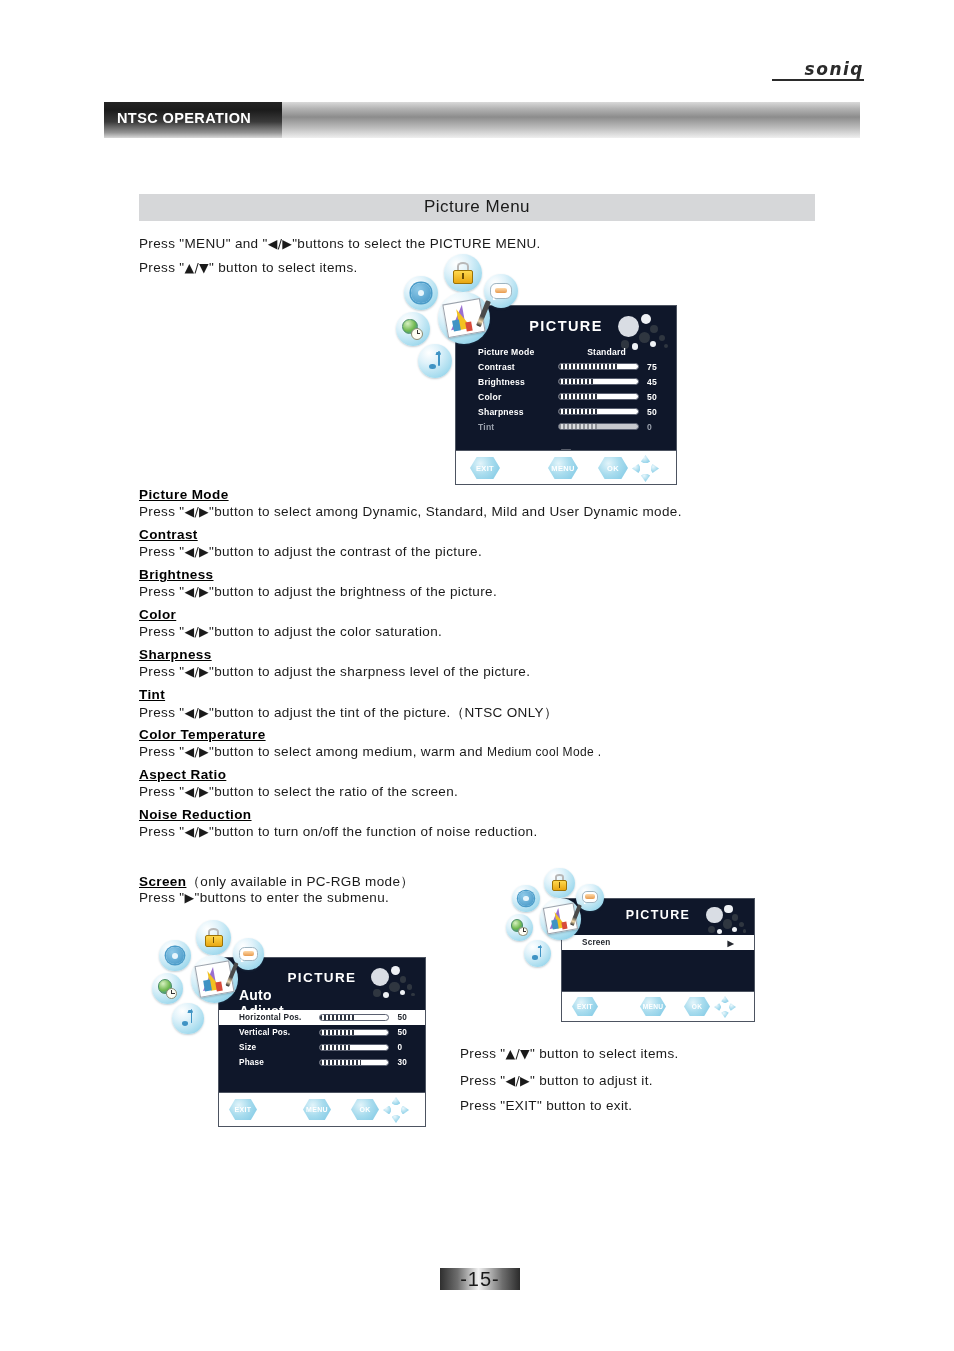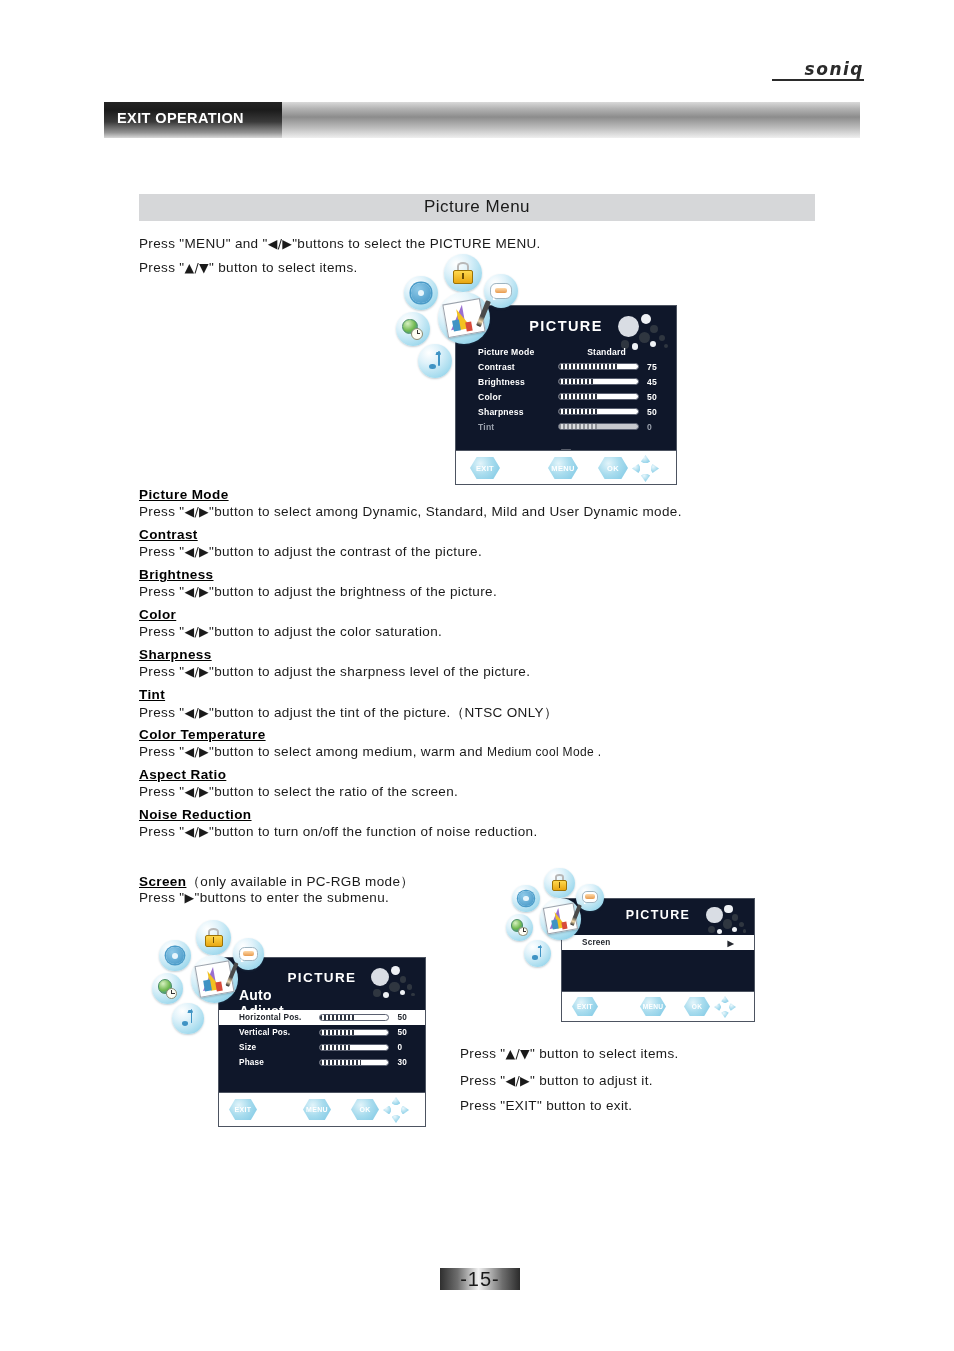--- a/index.html
+++ b/index.html
@@ -150,21 +150,21 @@
   .page-number {
     font-size:20px; color:#1a1a1a; letter-spacing:1px;
   }
 </style>
 </head>
 <body>
 
 <div class="logo">soniq</div>
 <div class="header-bar"></div>
 <div class="header-tab"></div>
-<div class="header-tab-label">EXIT OPERATION</div>
+<div class="header-tab-label">NTSC OPERATION</div>
 
 <div class="section-banner"></div>
 <div class="section-banner-label">Picture Menu</div>
 
 <div class="txt intro1"><span>Press "MENU" and "</span><span class="arrowglyph-lg">◀/▶</span><span>"buttons to select the PICTURE MENU.</span></div>
 <div class="txt intro2"><span>Press "</span><span class="arrowglyph-lg">▲/▼</span><span>" button to select items.</span></div>
 
 <div id="cluster-main" class="cluster" style="width: 112px; height: 128px; left: 396px; top: 252px; z-index: 6;">
     <div class="cbub" style="left: 8px; top: 24px; width: 34px; height: 34px; font-size: 16.32px; z-index: 3;">
       <div class="gear" style="left:7.48px;top:7.48px;width:19.040000000000003px;height:19.040000000000003px;box-shadow:0 0 0 1.53px #4a9bc8;"></div>

